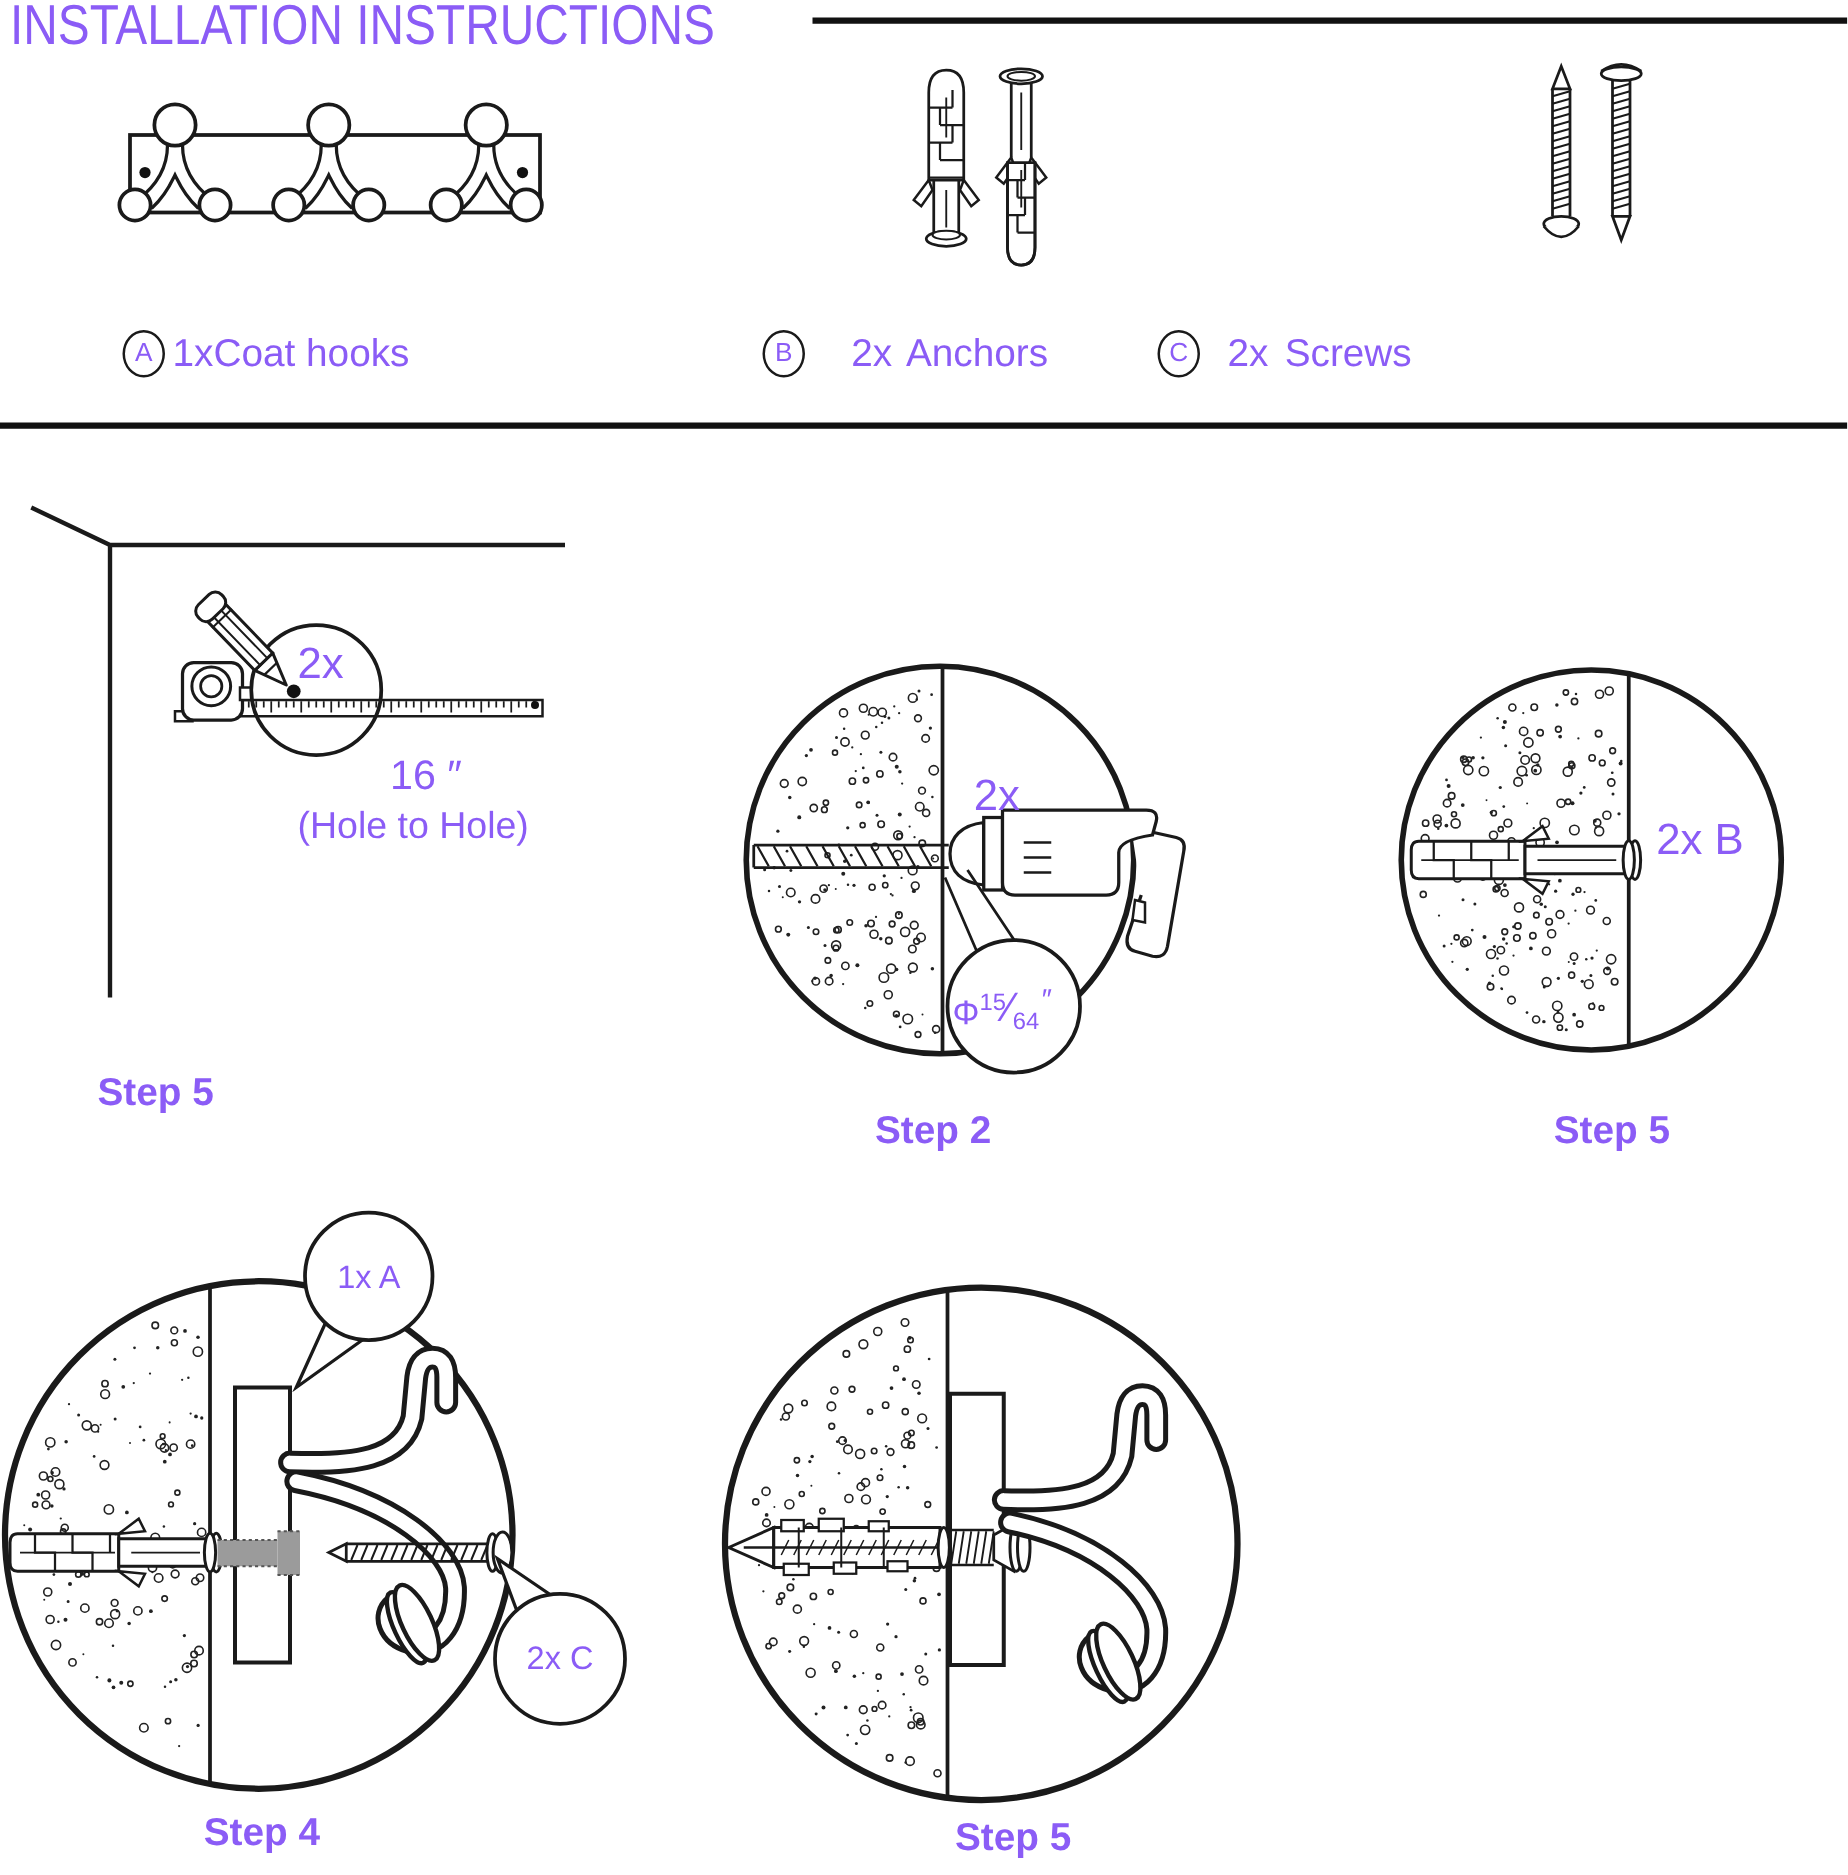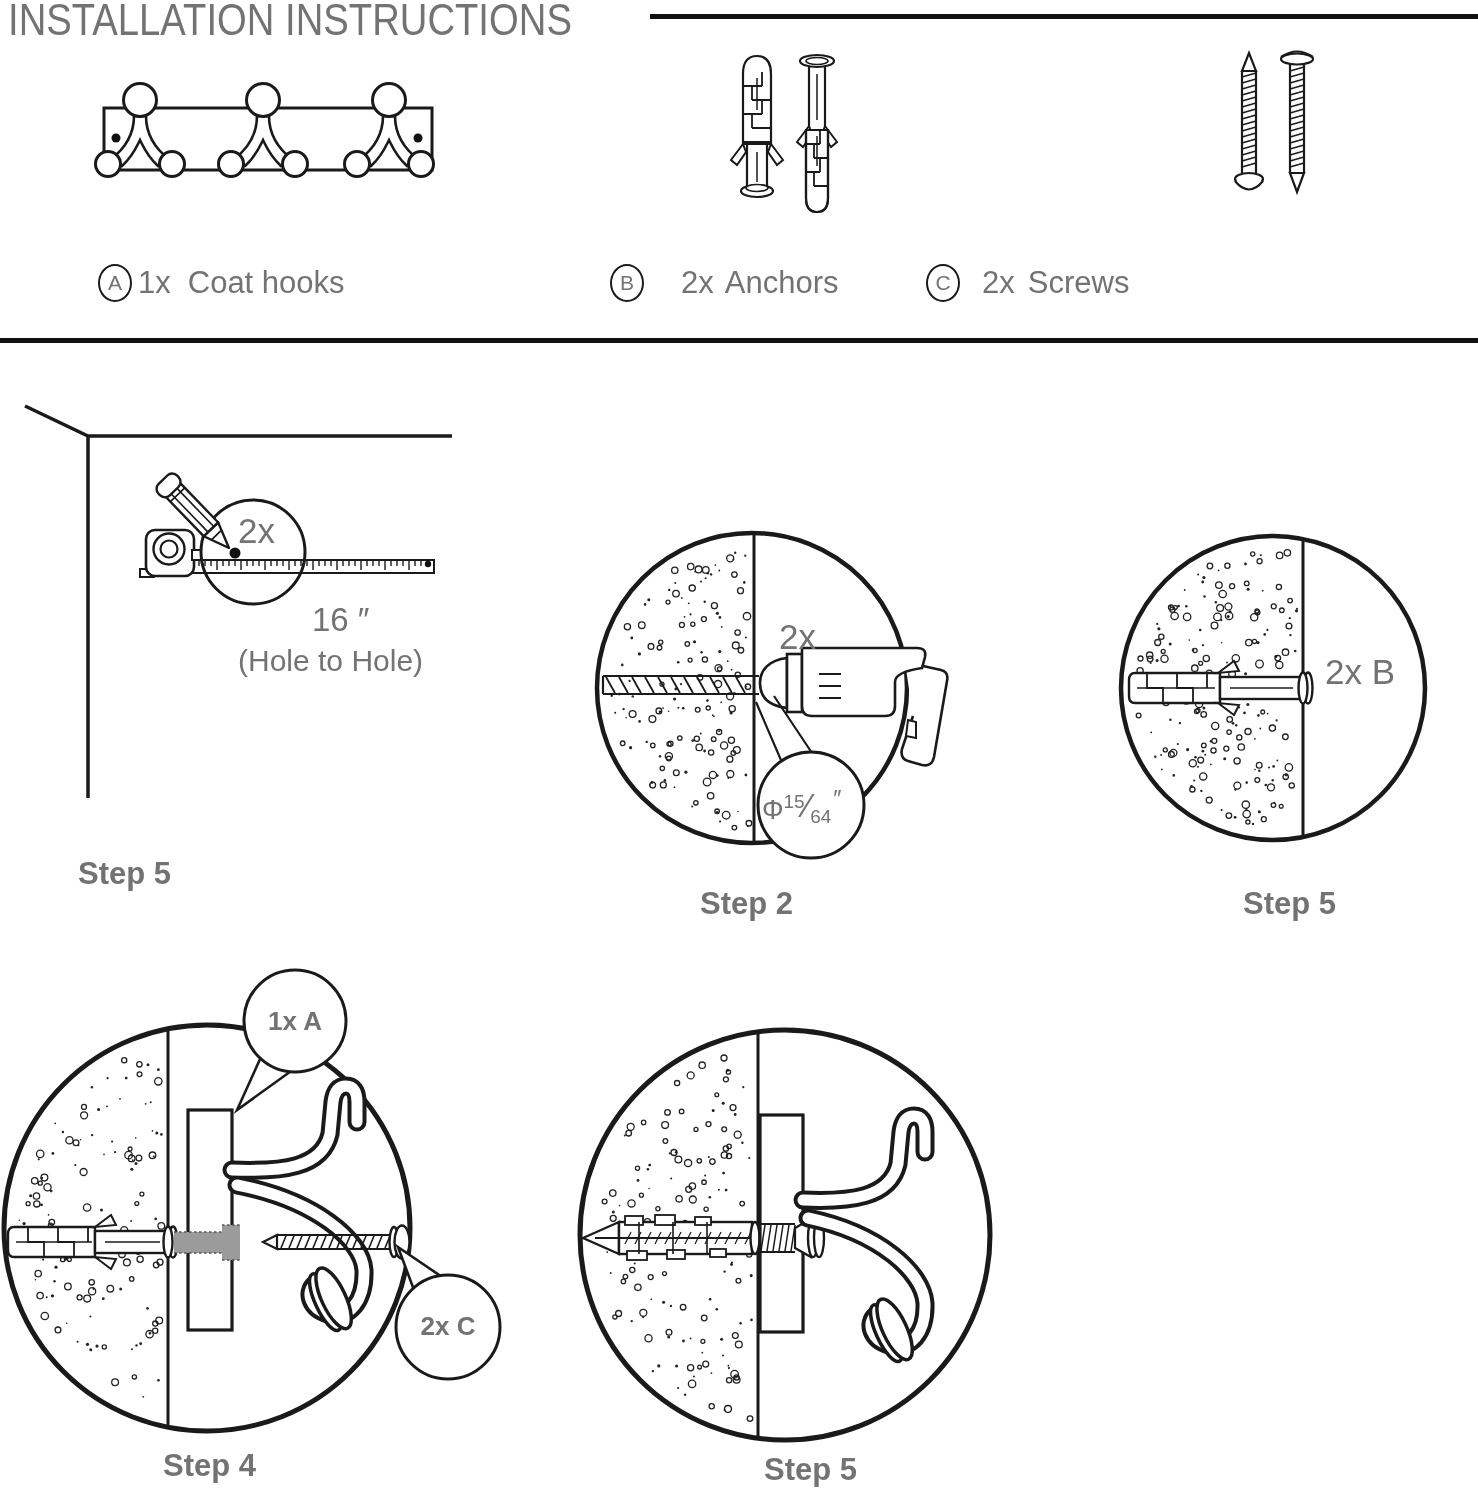--- a/index.html
+++ b/index.html
@@ -1,30 +1,30 @@
 <!DOCTYPE html>
 <html><head>
 <meta charset="utf-8">
 <style>
   html,body{margin:0;padding:0;background:#fff;}
   #page{position:relative;width:1478px;height:1500px;background:#fff;overflow:hidden;
-        font-family:"Liberation Sans","DejaVu Sans",sans-serif;color:#737373;}
+        font-family:"Liberation Sans","DejaVu Sans",sans-serif;color:#8b5cf6;}
   .abs{position:absolute;}
   .title{font-size:45px;font-weight:400;letter-spacing:0px;transform:scaleX(.85);transform-origin:left top;white-space:nowrap;}
   .rule{background:#111;}
   .part-label{display:flex;align-items:center;font-size:31px;white-space:nowrap;}
   .badge{display:inline-flex;align-items:center;justify-content:center;width:30px;height:34px;
          border:2.3px solid #1a1a1a;border-radius:50%;font-size:21px;}
   .cnt{display:inline-block;}
   .nm{display:inline-block;}
   .t34{font-size:35px;}
   .t33{font-size:33px;}
   .t30{font-size:30px;}
   .stepname{font-size:31px;font-weight:700;}
-  .bubbletxt{font-size:26px;font-weight:700;text-align:center;}
+  .bubbletxt{font-size:26px;font-weight:400;text-align:center;}
   .dia{white-space:nowrap;font-size:28px;}
   .dia .phi{font-size:27px;}
   .dia sup{font-size:19px;vertical-align:11px;font-weight:400;}
   .dia .sl{font-size:33px;vertical-align:2px;}
   .dia sub{font-size:19px;vertical-align:-4px;}
   .dia .pp{font-size:23px;vertical-align:12px;margin-left:2px;}
   svg{position:absolute;overflow:visible;}
   .ln{stroke:#1a1a1a;fill:none;}
   .fw{fill:#fff;stroke:#1a1a1a;}
 </style>
@@ -97,21 +97,21 @@
       <ellipse cx="72" cy="14" rx="16" ry="5.5" class="fw" stroke-width="2.2"></ellipse>
       <path class="ln" stroke-width="2.2" d="M65,19 V128 M79,19 V128"></path>
       <path class="ln" stroke-width="1.5" d="M65,26L79,22M65,32L79,28M65,38L79,34M65,44L79,40M65,50L79,46M65,56L79,52M65,62L79,58M65,68L79,64M65,74L79,70M65,80L79,76M65,86L79,82M65,92L79,88M65,98L79,94M65,104L79,100M65,110L79,106M65,116L79,112M65,122L79,118"></path>
       <polygon points="65,128 79,128 72,147" class="fw" stroke-width="2.2"></polygon>
     </g>
   </svg>
 
   <div class="abs part-label" style="left:98px;top:264px">
     <span class="badge">A</span>
     <span class="cnt" style="margin-left:6px">1x</span>
-    <span class="nm" style="margin-left:17px">Coat hooks</span>
+    <span class="nm" style="">Coat hooks</span>
   </div>
   <div class="abs part-label" style="left:610px;top:264px">
     <span class="badge">B</span>
     <span class="cnt" style="margin-left:37px">2x</span>
     <span class="nm" style="margin-left:11px">Anchors</span>
   </div>
   <div class="abs part-label" style="left:926px;top:264px">
     <span class="badge">C</span>
     <span class="cnt" style="margin-left:22px">2x</span>
     <span class="nm" style="margin-left:13px">Screws</span>

